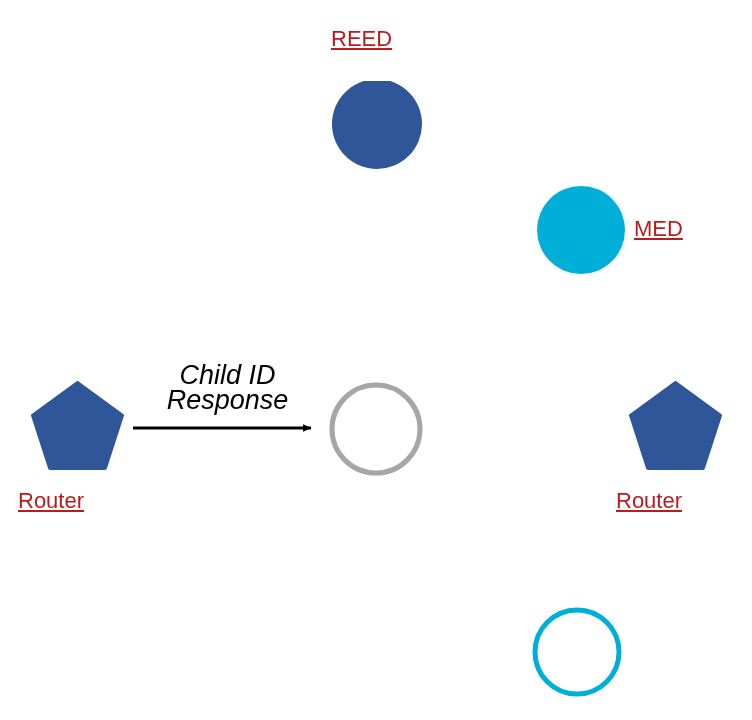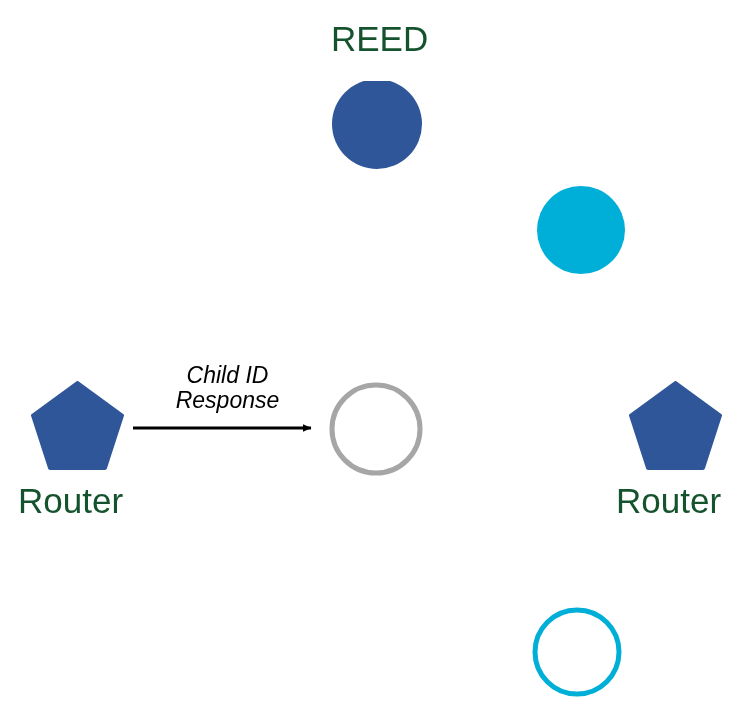--- a/index.html
+++ b/index.html
@@ -23,33 +23,34 @@
   .node {
     position: absolute;
   }
   .node-shape {
     position: absolute;
     top: 0;
     left: 0;
   }
   .node-label {
     position: absolute;
-    color: #14532d;
+    color: #b91c1c;
     font-family: "Liberation Sans", sans-serif;
-    font-size: 35px;
+    font-size: 22px;
     line-height: 34px;
     white-space: nowrap;
     letter-spacing: 0px;
+    text-decoration: underline;
   }
   .edge-label {
     position: absolute;
     color: #000000;
     font-family: "Liberation Sans", sans-serif;
     font-style: italic;
-    font-size: 23px;
+    font-size: 27px;
     line-height: 25px;
     text-align: center;
     white-space: pre-line;
   }
   .edge {
     position: absolute;
   }
   
   #node-reed        { left: 330px; top: 81px;  width: 96px;  height: 90px; }
   #node-med         { left: 536px; top: 186px; width: 90px;  height: 88px; }
@@ -79,20 +80,21 @@
       <circle cx="47" cy="43" r="45" fill="#2F5699"></circle>
     </svg>
   </div>
   <div class="node-label" id="label-reed">REED</div>
 
   <div class="node" id="node-med">
     <svg class="node-shape" width="90" height="88" viewBox="0 0 90 88">
       <circle cx="45" cy="44" r="44" fill="#00AFD7"></circle>
     </svg>
   </div>
+  <div class="node-label" id="label-med">MED</div>
 
   <div class="node" id="node-router-left">
     <svg class="node-shape" width="93" height="91" viewBox="0 0 93 91">
       <polygon points="46.5,2 91,34.5 74,87 19,87 2,34.5" fill="#2F5699" stroke="#2F5699" stroke-width="4" stroke-linejoin="round"></polygon>
     </svg>
   </div>
   <div class="node-label" id="label-router-left">Router</div>
 
   <div class="node" id="node-center">
     <svg class="node-shape" width="96" height="96" viewBox="0 0 96 96">

